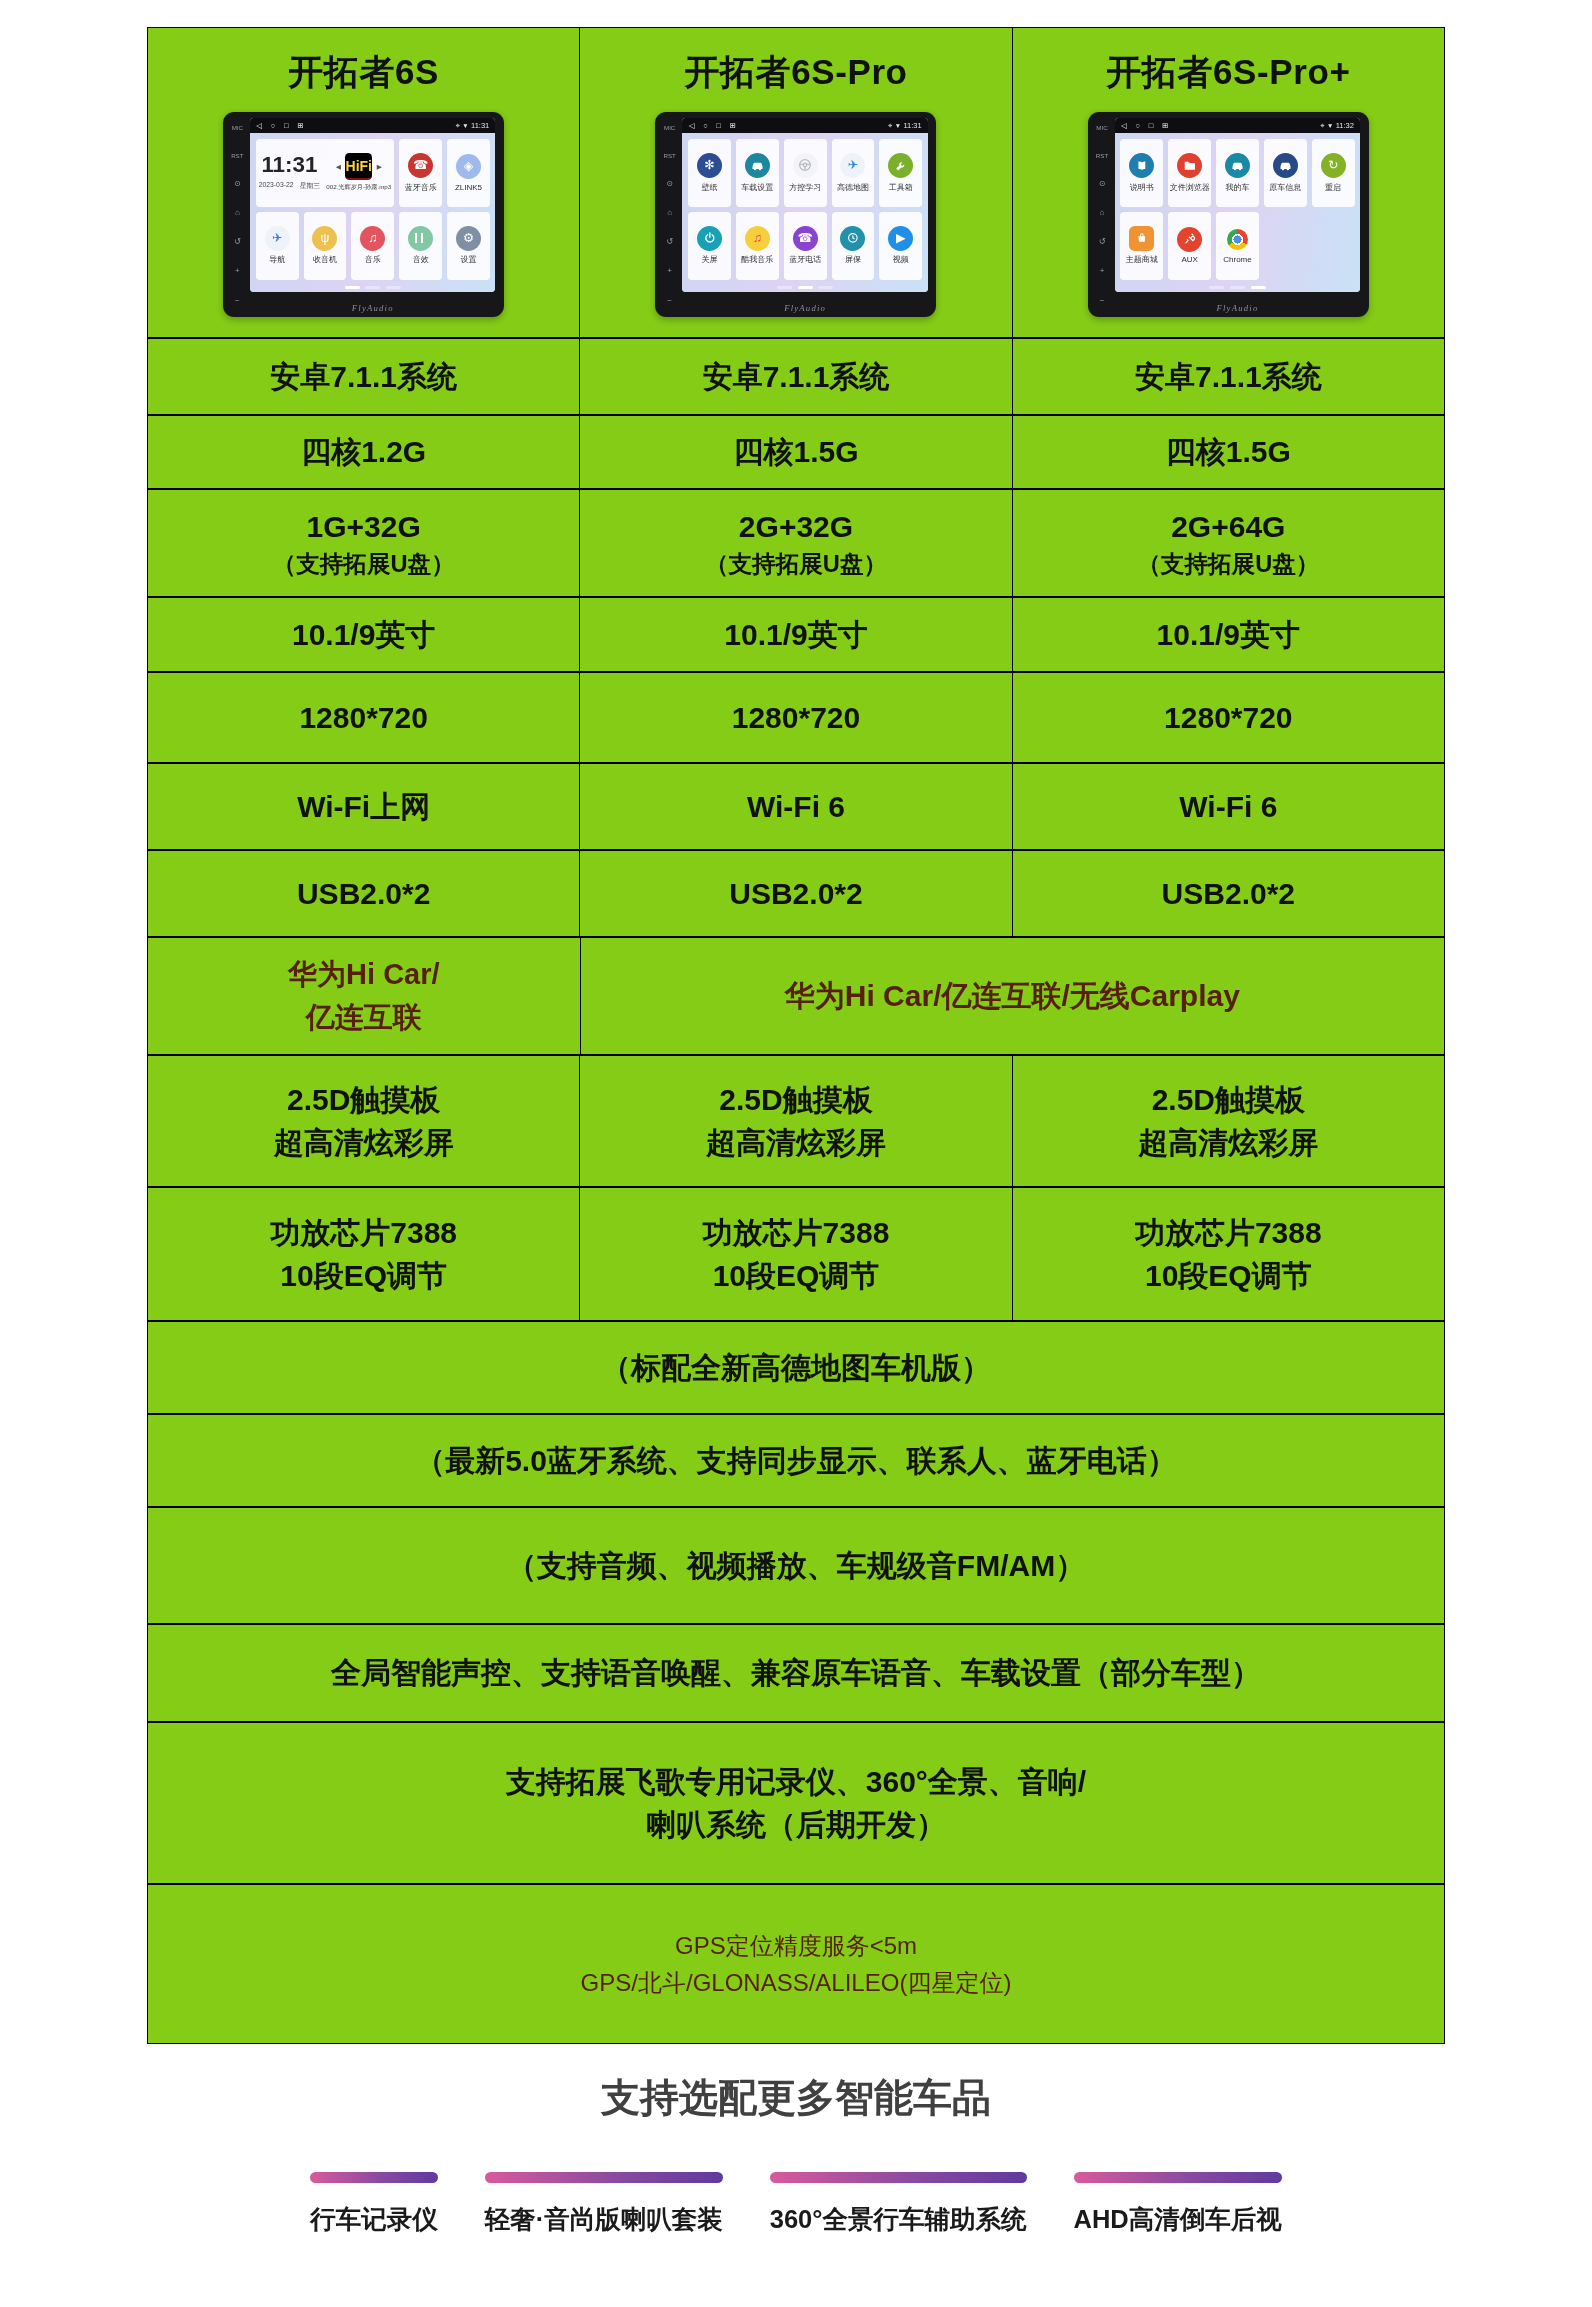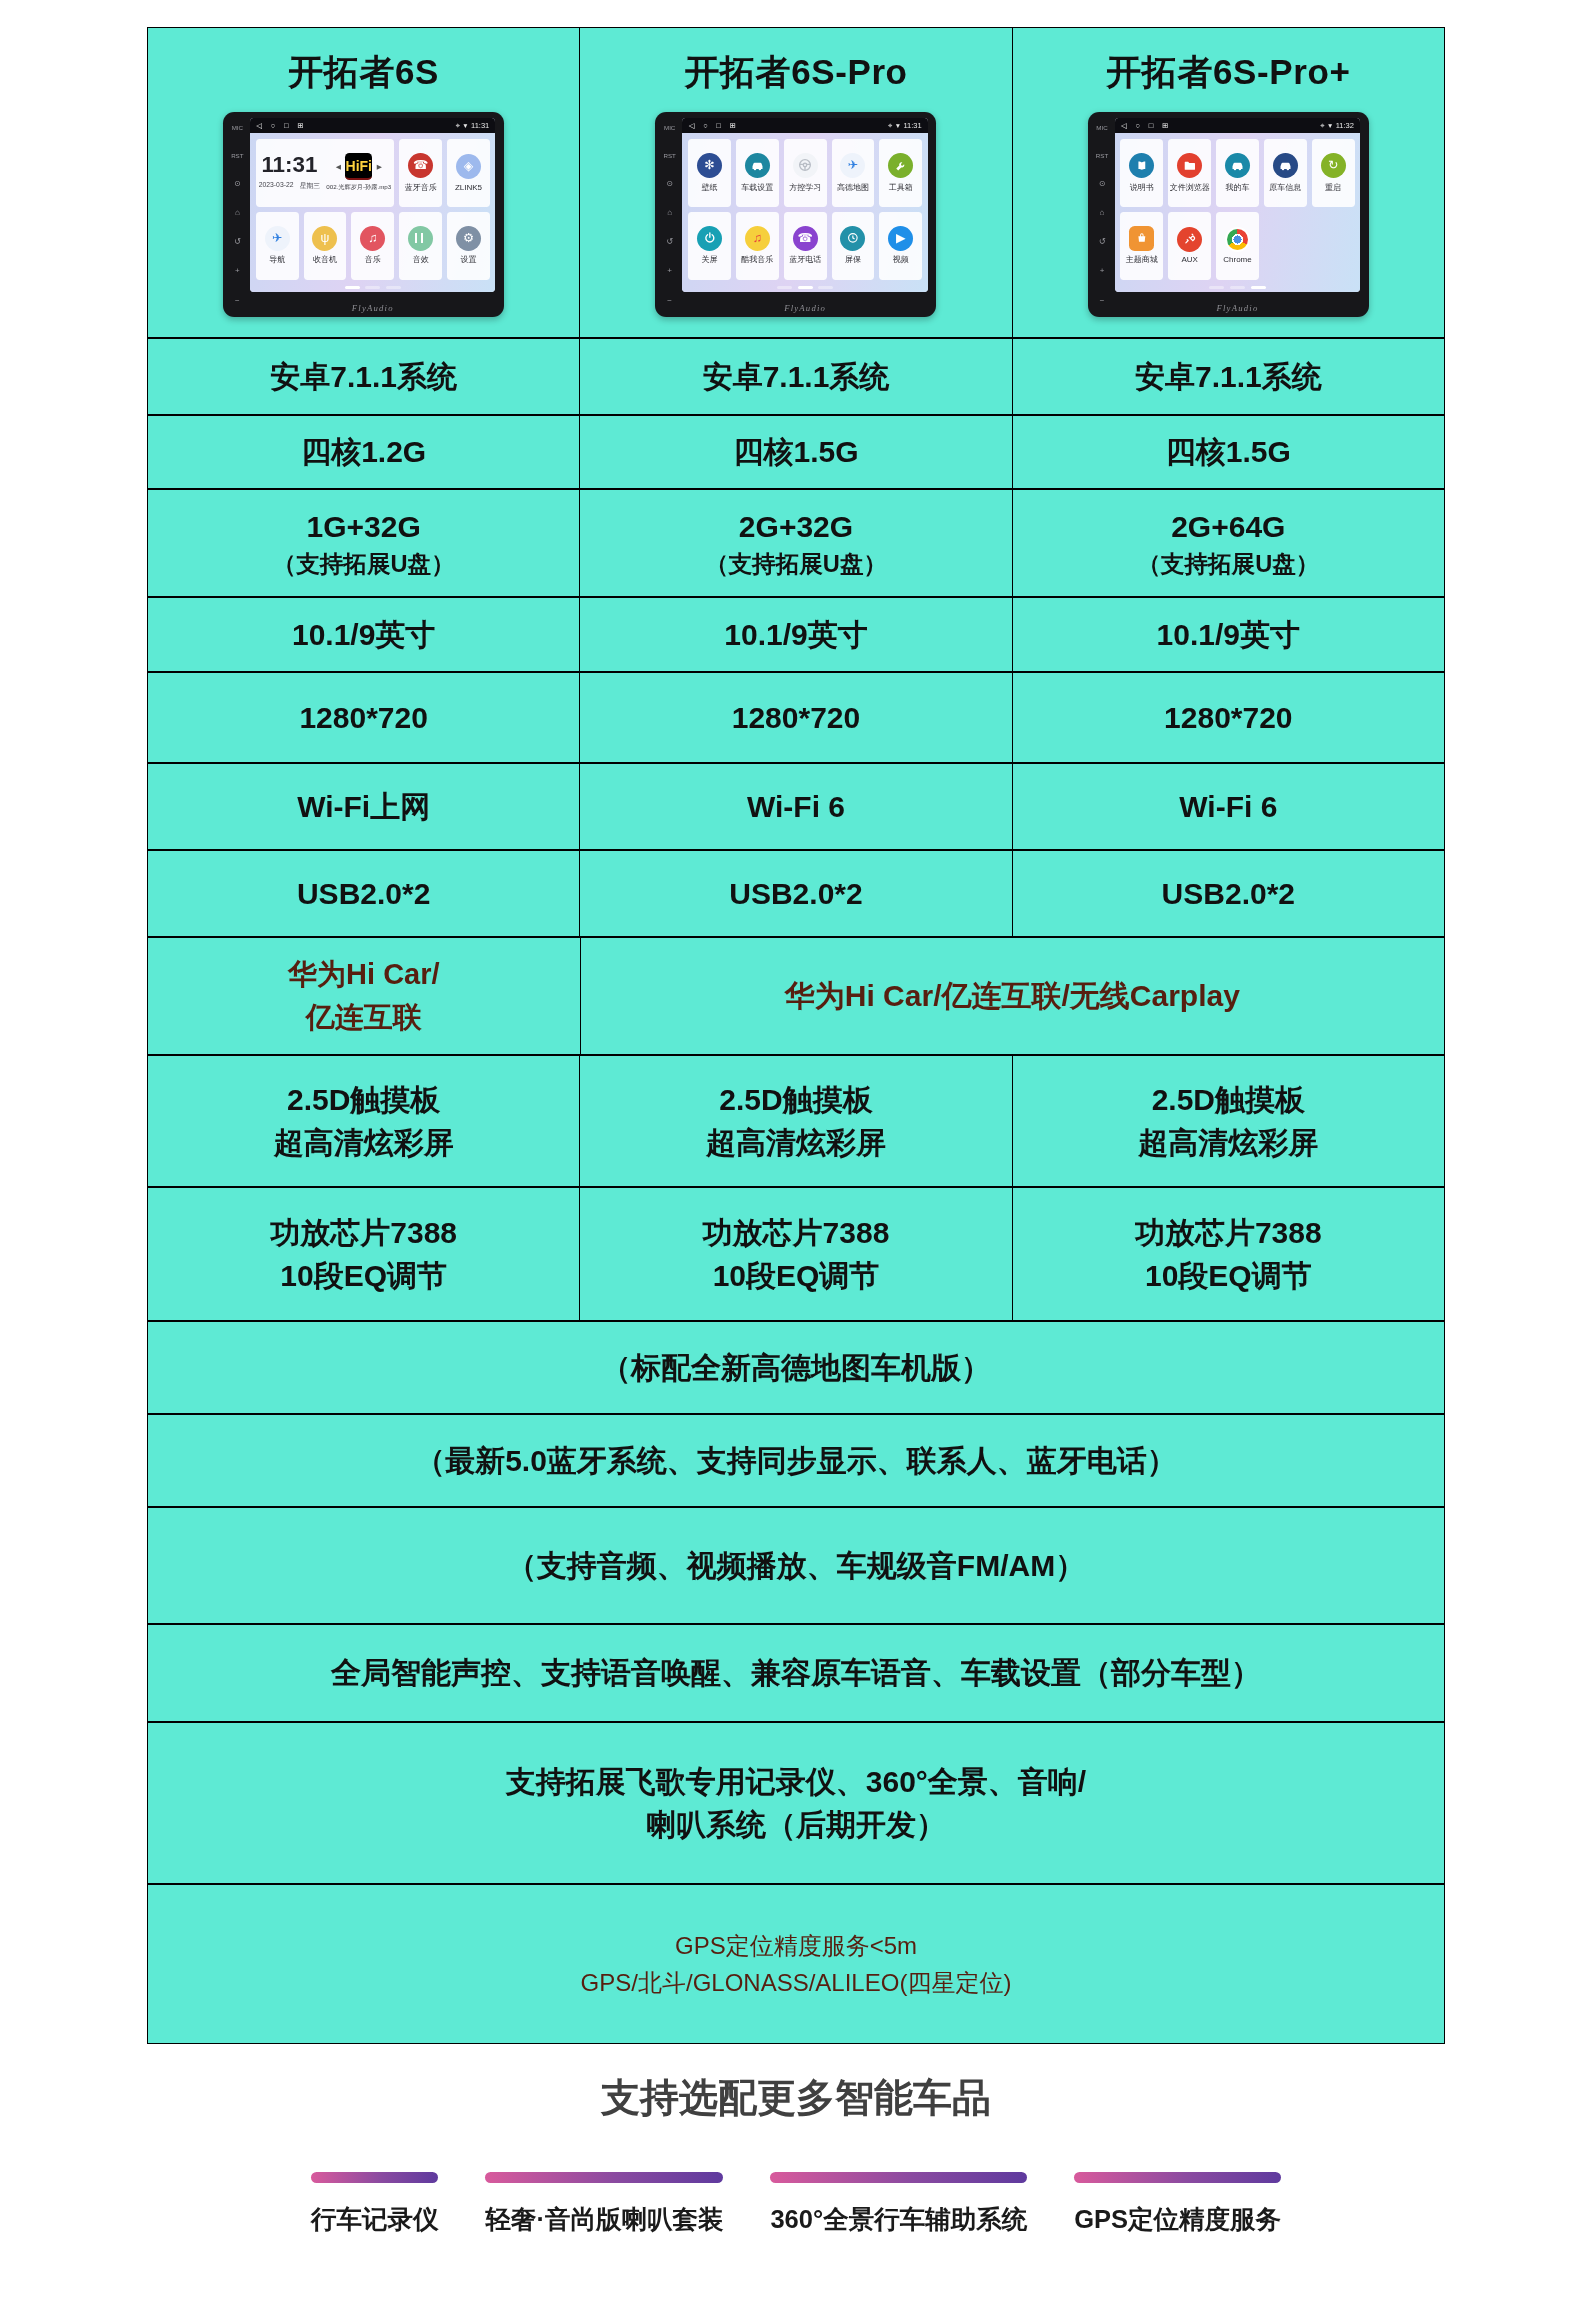--- a/index.html
+++ b/index.html
@@ -1,20 +1,20 @@
 <!DOCTYPE html>
 <html style="font-size:10px"><head>
 <meta charset="utf-8">
 <style>
   html,body{margin:0;padding:0;background:#fff;}
   body{width:1592px;height:2307px;position:relative;font-family:"Liberation Sans","DejaVu Sans",sans-serif;color:#111;}
   *{box-sizing:border-box;}
 
   
-  .spec-table{position:absolute;left:147px;top:27px;width:1298px;border:1.9px solid #000;background:#5eead4;}
+  .spec-table{position:absolute;left:147px;top:27px;width:1298px;border:1.9px solid #000;background:#84cc16;}
   .row{display:flex;border-top:2.5px solid #000;}
   .row.header{border-top:none;}
   .cell{flex:1;display:flex;flex-direction:column;align-items:center;justify-content:center;border-right:1.2px solid #000;text-align:center;min-width:0;}
   .cell:last-child{border-right:none;}
   .cell.w2{flex:2;}
   .rowfull{display:flex;flex-direction:column;align-items:center;justify-content:center;border-top:2.5px solid #000;text-align:center;}
   .t48{font-size:30px;font-weight:700;line-height:1.45;}
   .t46{font-size:29px;font-weight:700;line-height:1.5;}
   .t38{font-size:23.6px;font-weight:700;line-height:1.35;}
   .t52{font-size:24px;font-weight:400;line-height:1.55;}
@@ -522,16 +522,16 @@
   <div class="fitem">
     <div class="fbar"></div>
     <div class="flabel">轻奢·音尚版喇叭套装</div>
   </div>
   <div class="fitem">
     <div class="fbar"></div>
     <div class="flabel">360°全景行车辅助系统</div>
   </div>
   <div class="fitem">
     <div class="fbar"></div>
-    <div class="flabel">GPS定位精度服务</div>
+    <div class="flabel">AHD高清倒车后视</div>
   </div>
 </div>
 
 
 </body></html>

